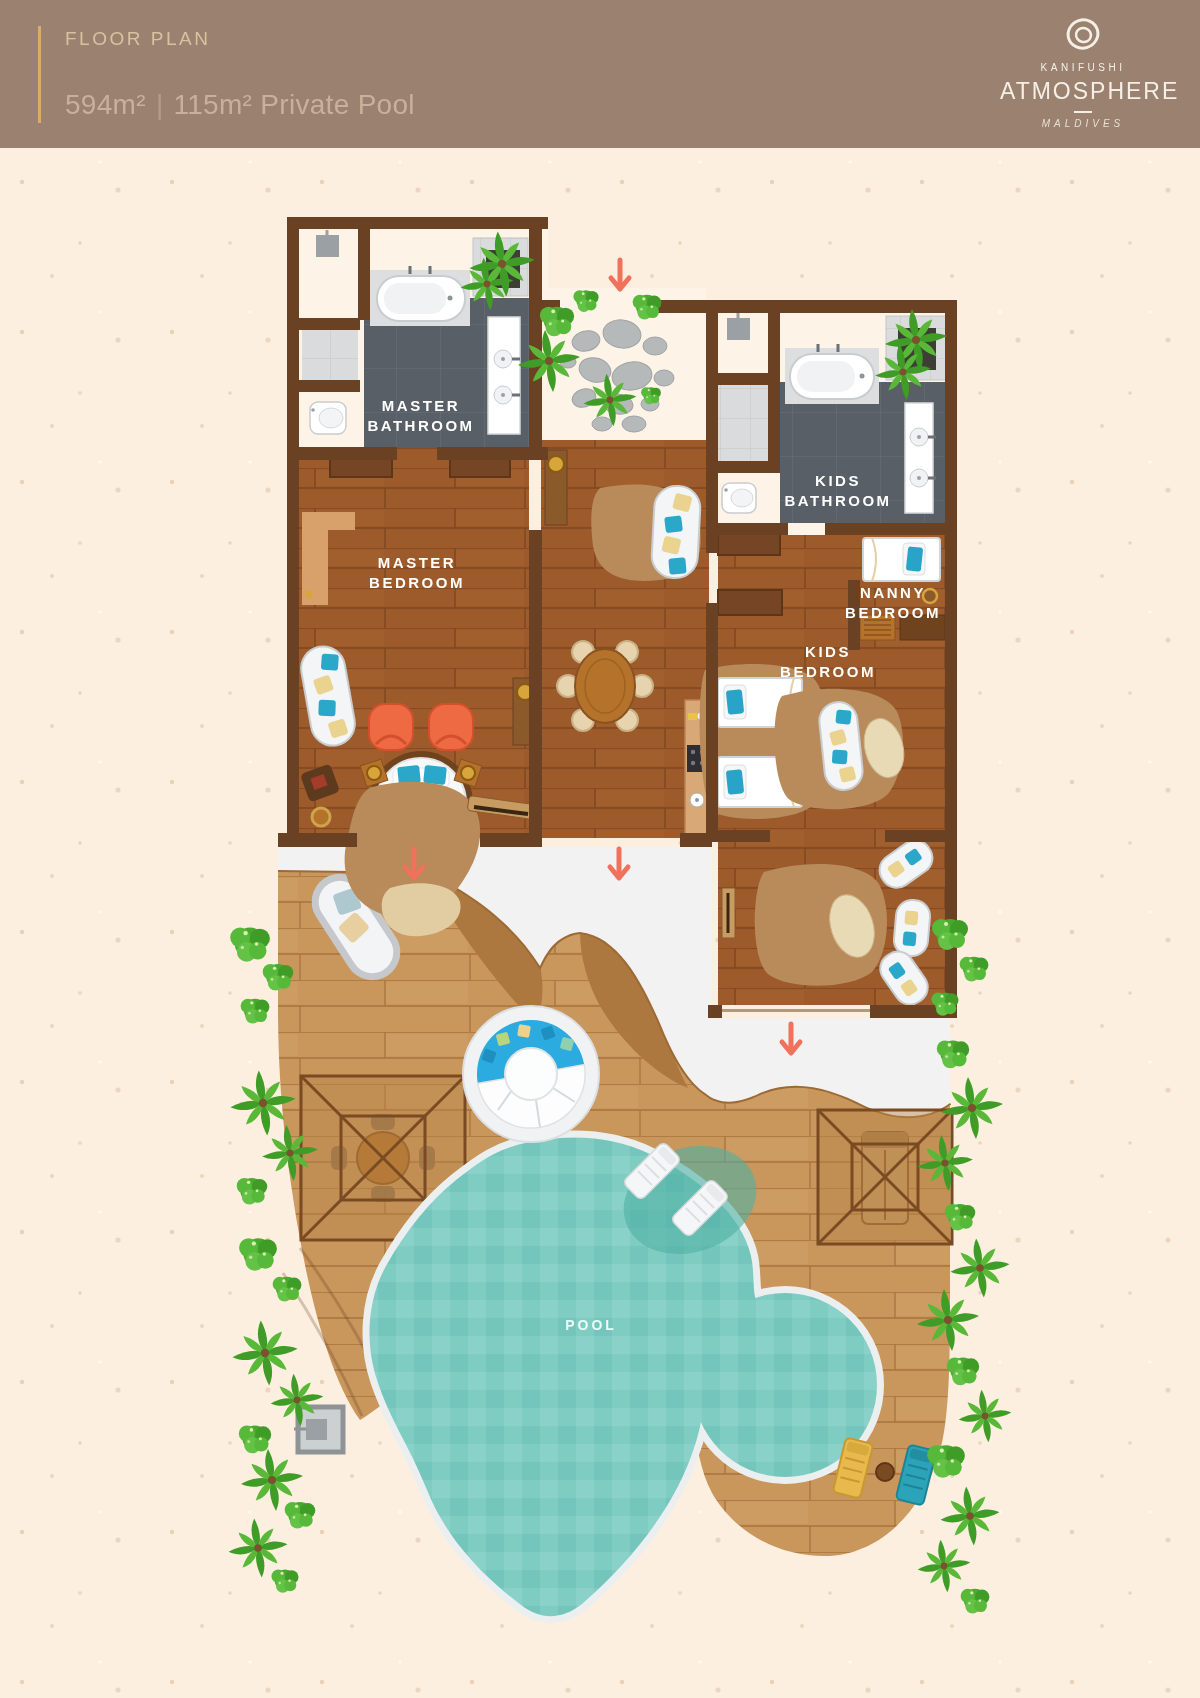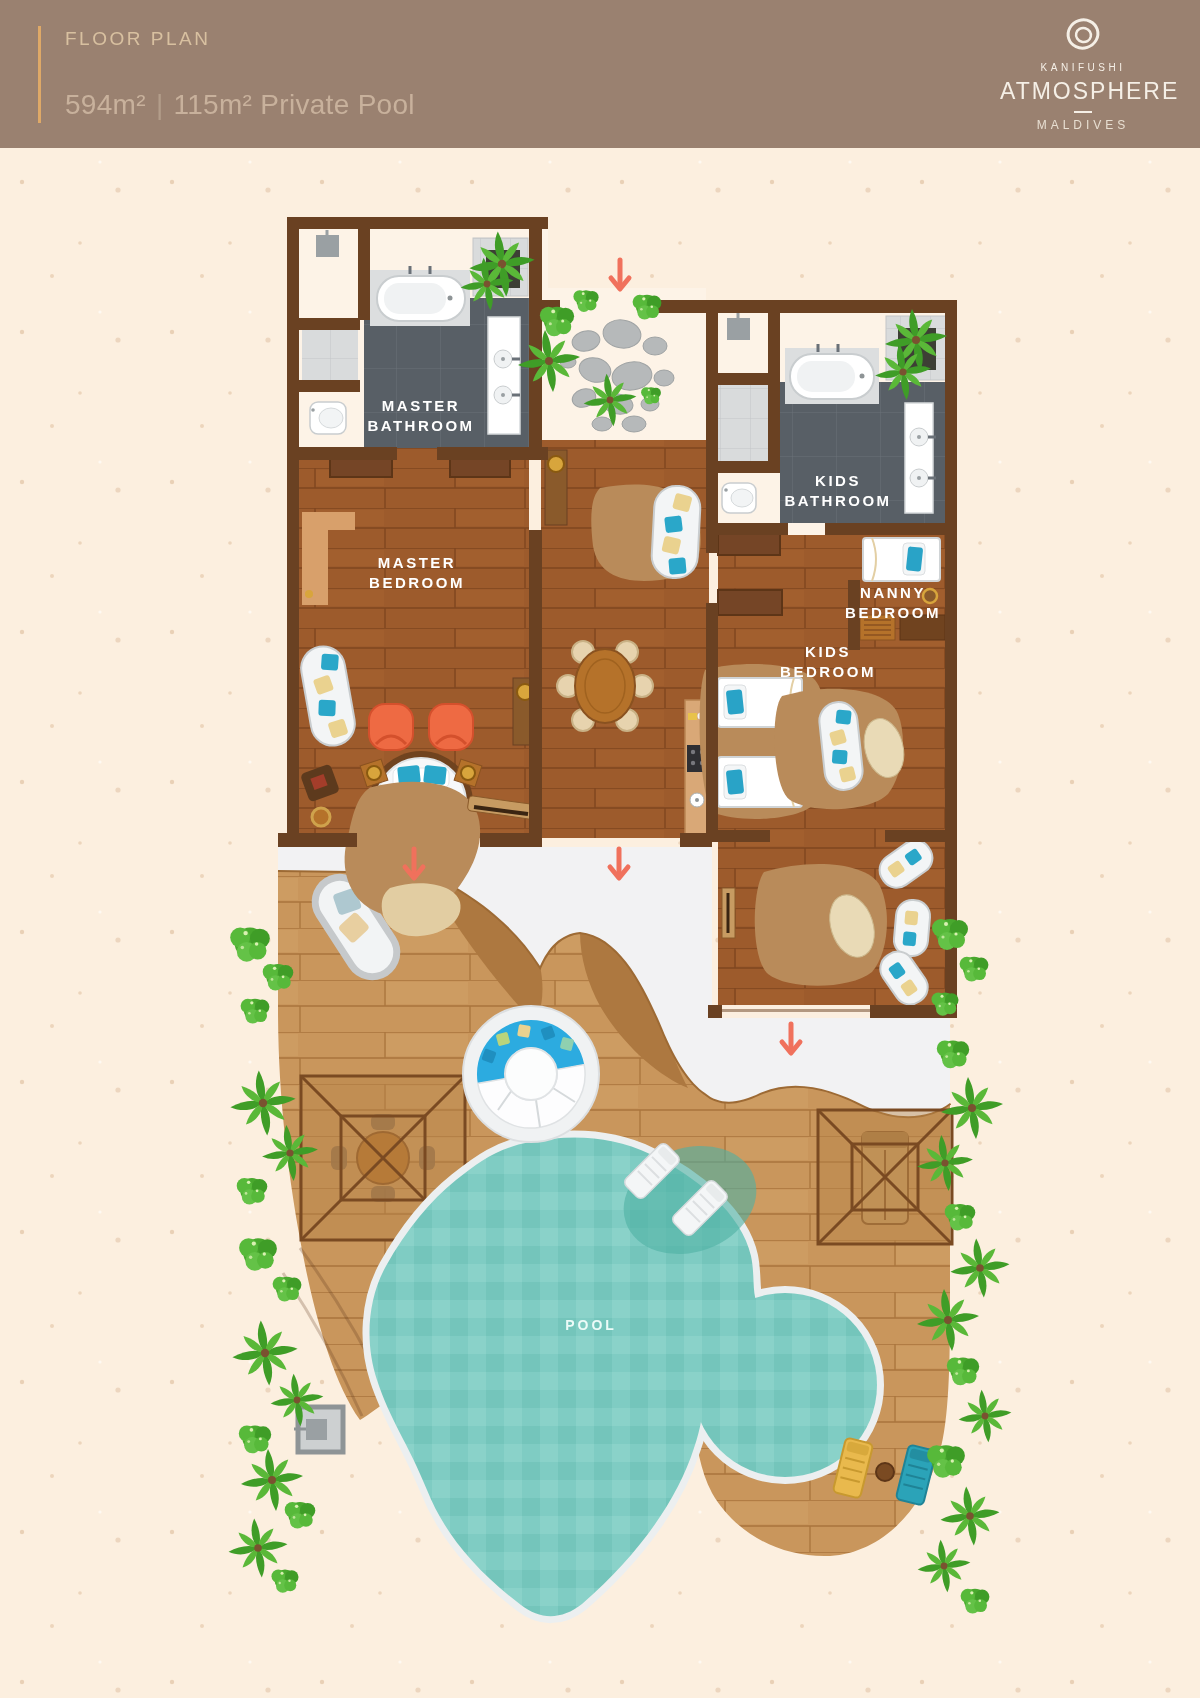--- a/index.html
+++ b/index.html
@@ -12,21 +12,21 @@
   .header-text{display:flex;flex-direction:column;justify-content:space-between;padding:2px 0;}
   .eyebrow{font-size:19px;letter-spacing:2.5px;color:#d8c0a0;}
   .h-title{font-size:26px;font-weight:bold;letter-spacing:.5px;color:#ffffff;margin:6px 0 5px 0;}
   .subtitle{font-size:28px;color:#c8b19c;letter-spacing:.3px;}
   .subtitle .div{color:#b39d8a;margin:0 10px;}
   .logo{position:absolute;left:1000px;top:12px;width:166px;text-align:center;color:#f5efe6;}
   .logo-icon{display:block;margin:0 auto 6px auto;}
   .logo-brand{font-size:10px;letter-spacing:3.5px;margin-bottom:5px;}
   .logo-resort{font-size:23px;letter-spacing:2px;font-weight:400;}
   .logo-line{width:18px;height:2px;background:#f5efe6;margin:6px auto 5px auto;}
-  .logo-country{font-size:12px;letter-spacing:4px;color:#e8dfd2;}
+  .logo-country{font-size:10px;letter-spacing:4px;color:#e8dfd2;font-style:italic;}
   
   .plan{position:absolute;left:0;top:148px;}
   .room-label{font-size:15px;font-weight:700;letter-spacing:2.5px;fill:#ffffff;text-anchor:middle;}
   .pool-label{font-size:14px;font-weight:700;letter-spacing:3px;fill:#ecfbf8;text-anchor:middle;}
 </style>
 </head>
 <body>
 
 <div class="page">
 

